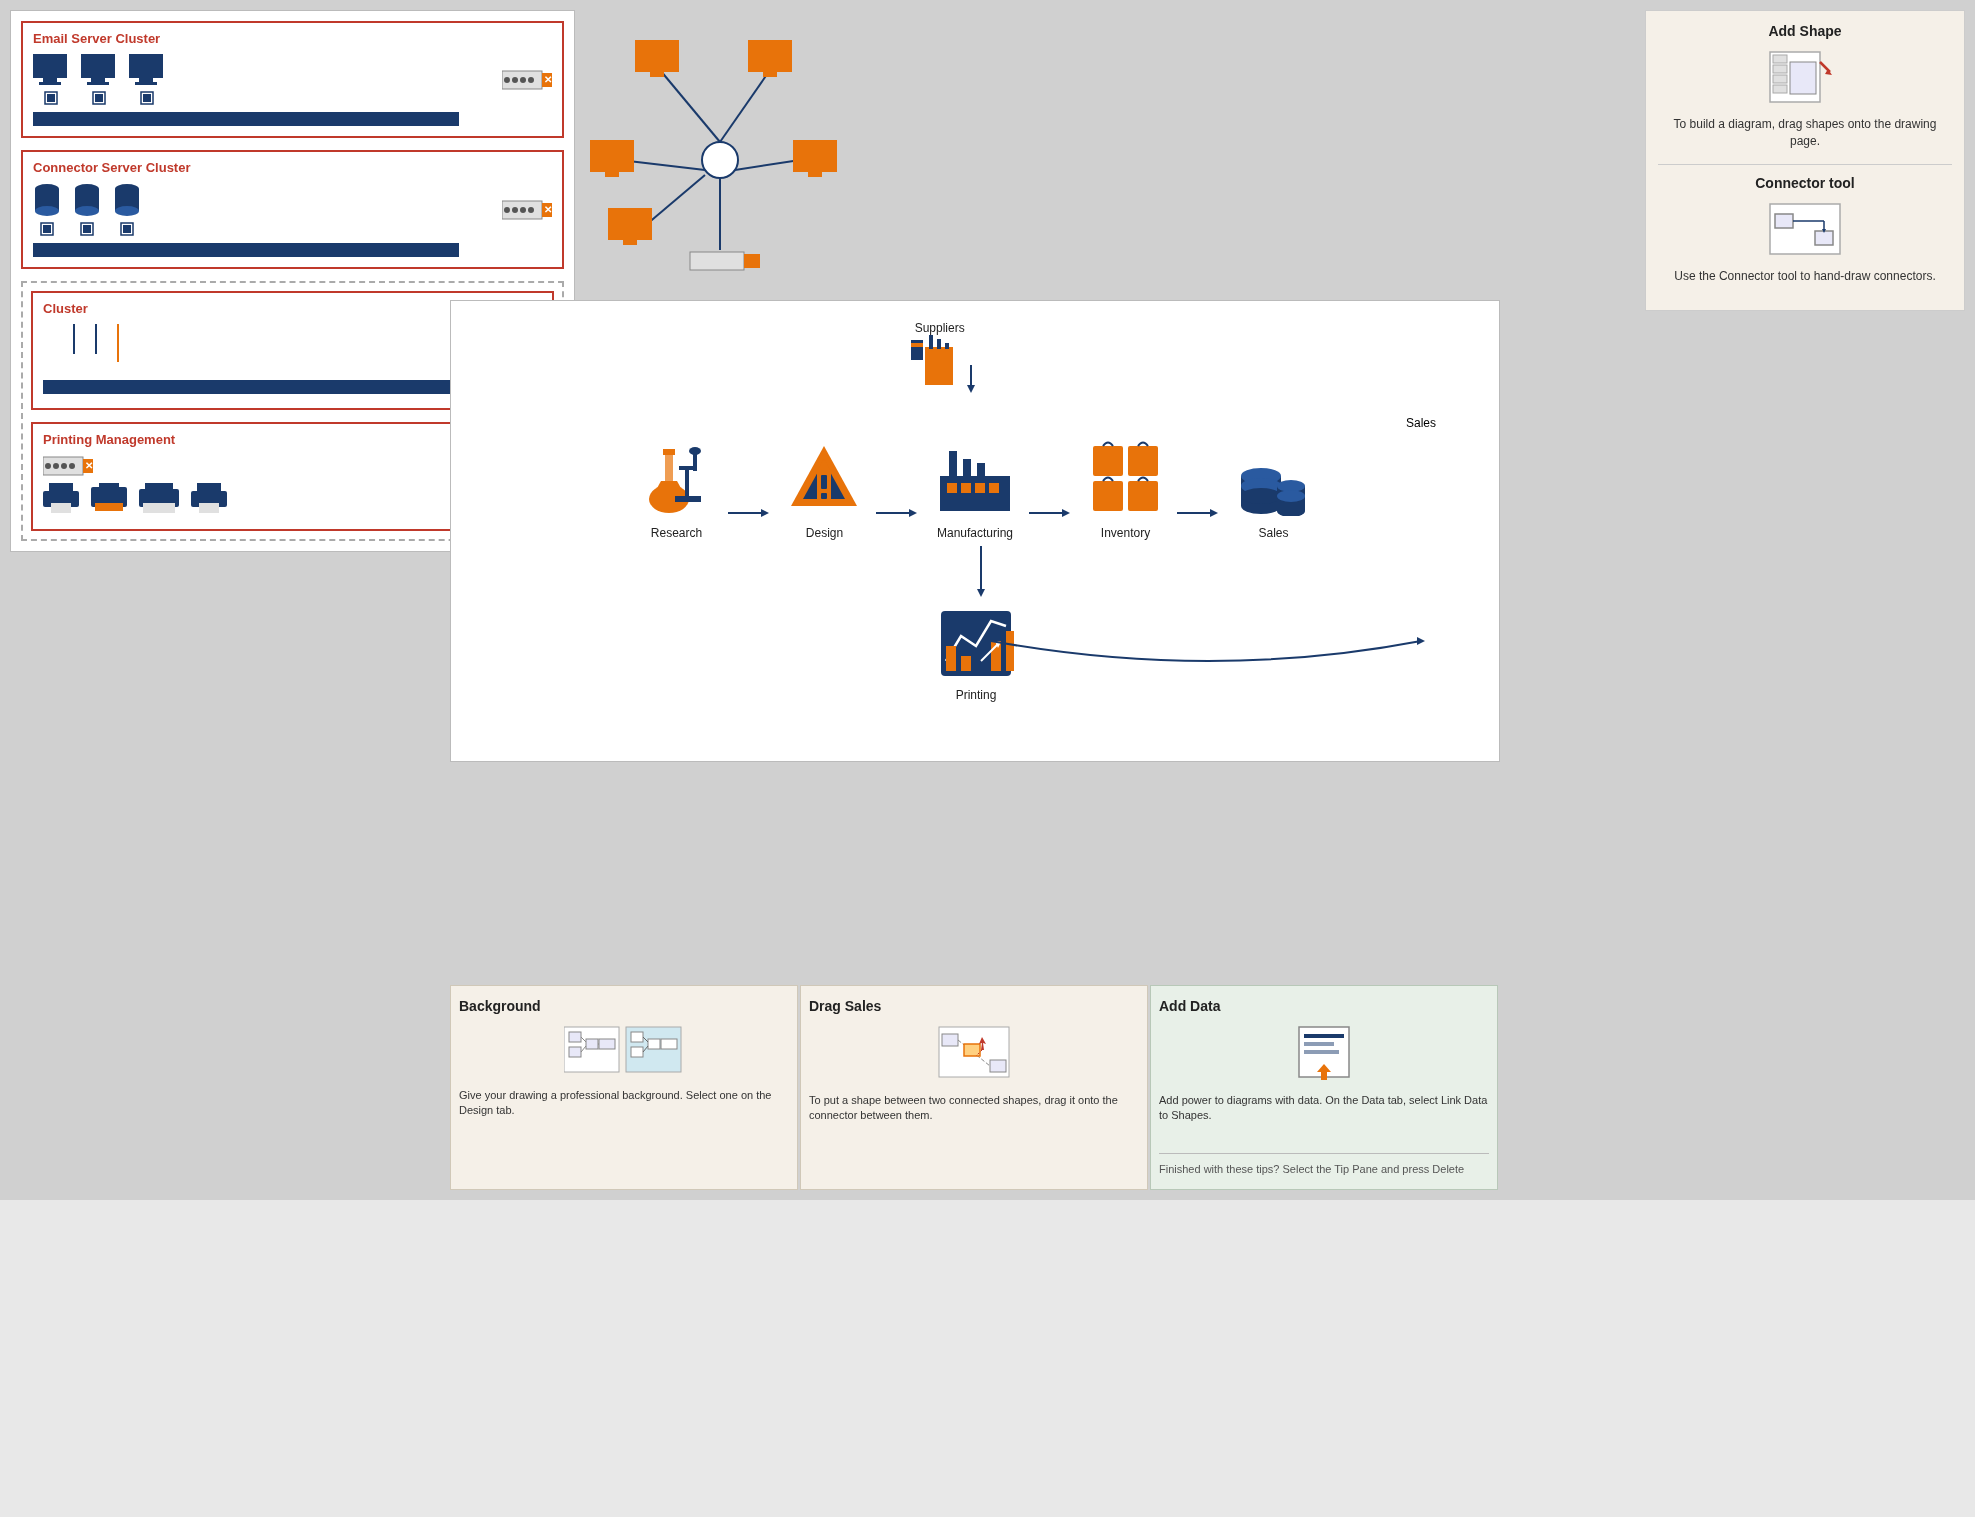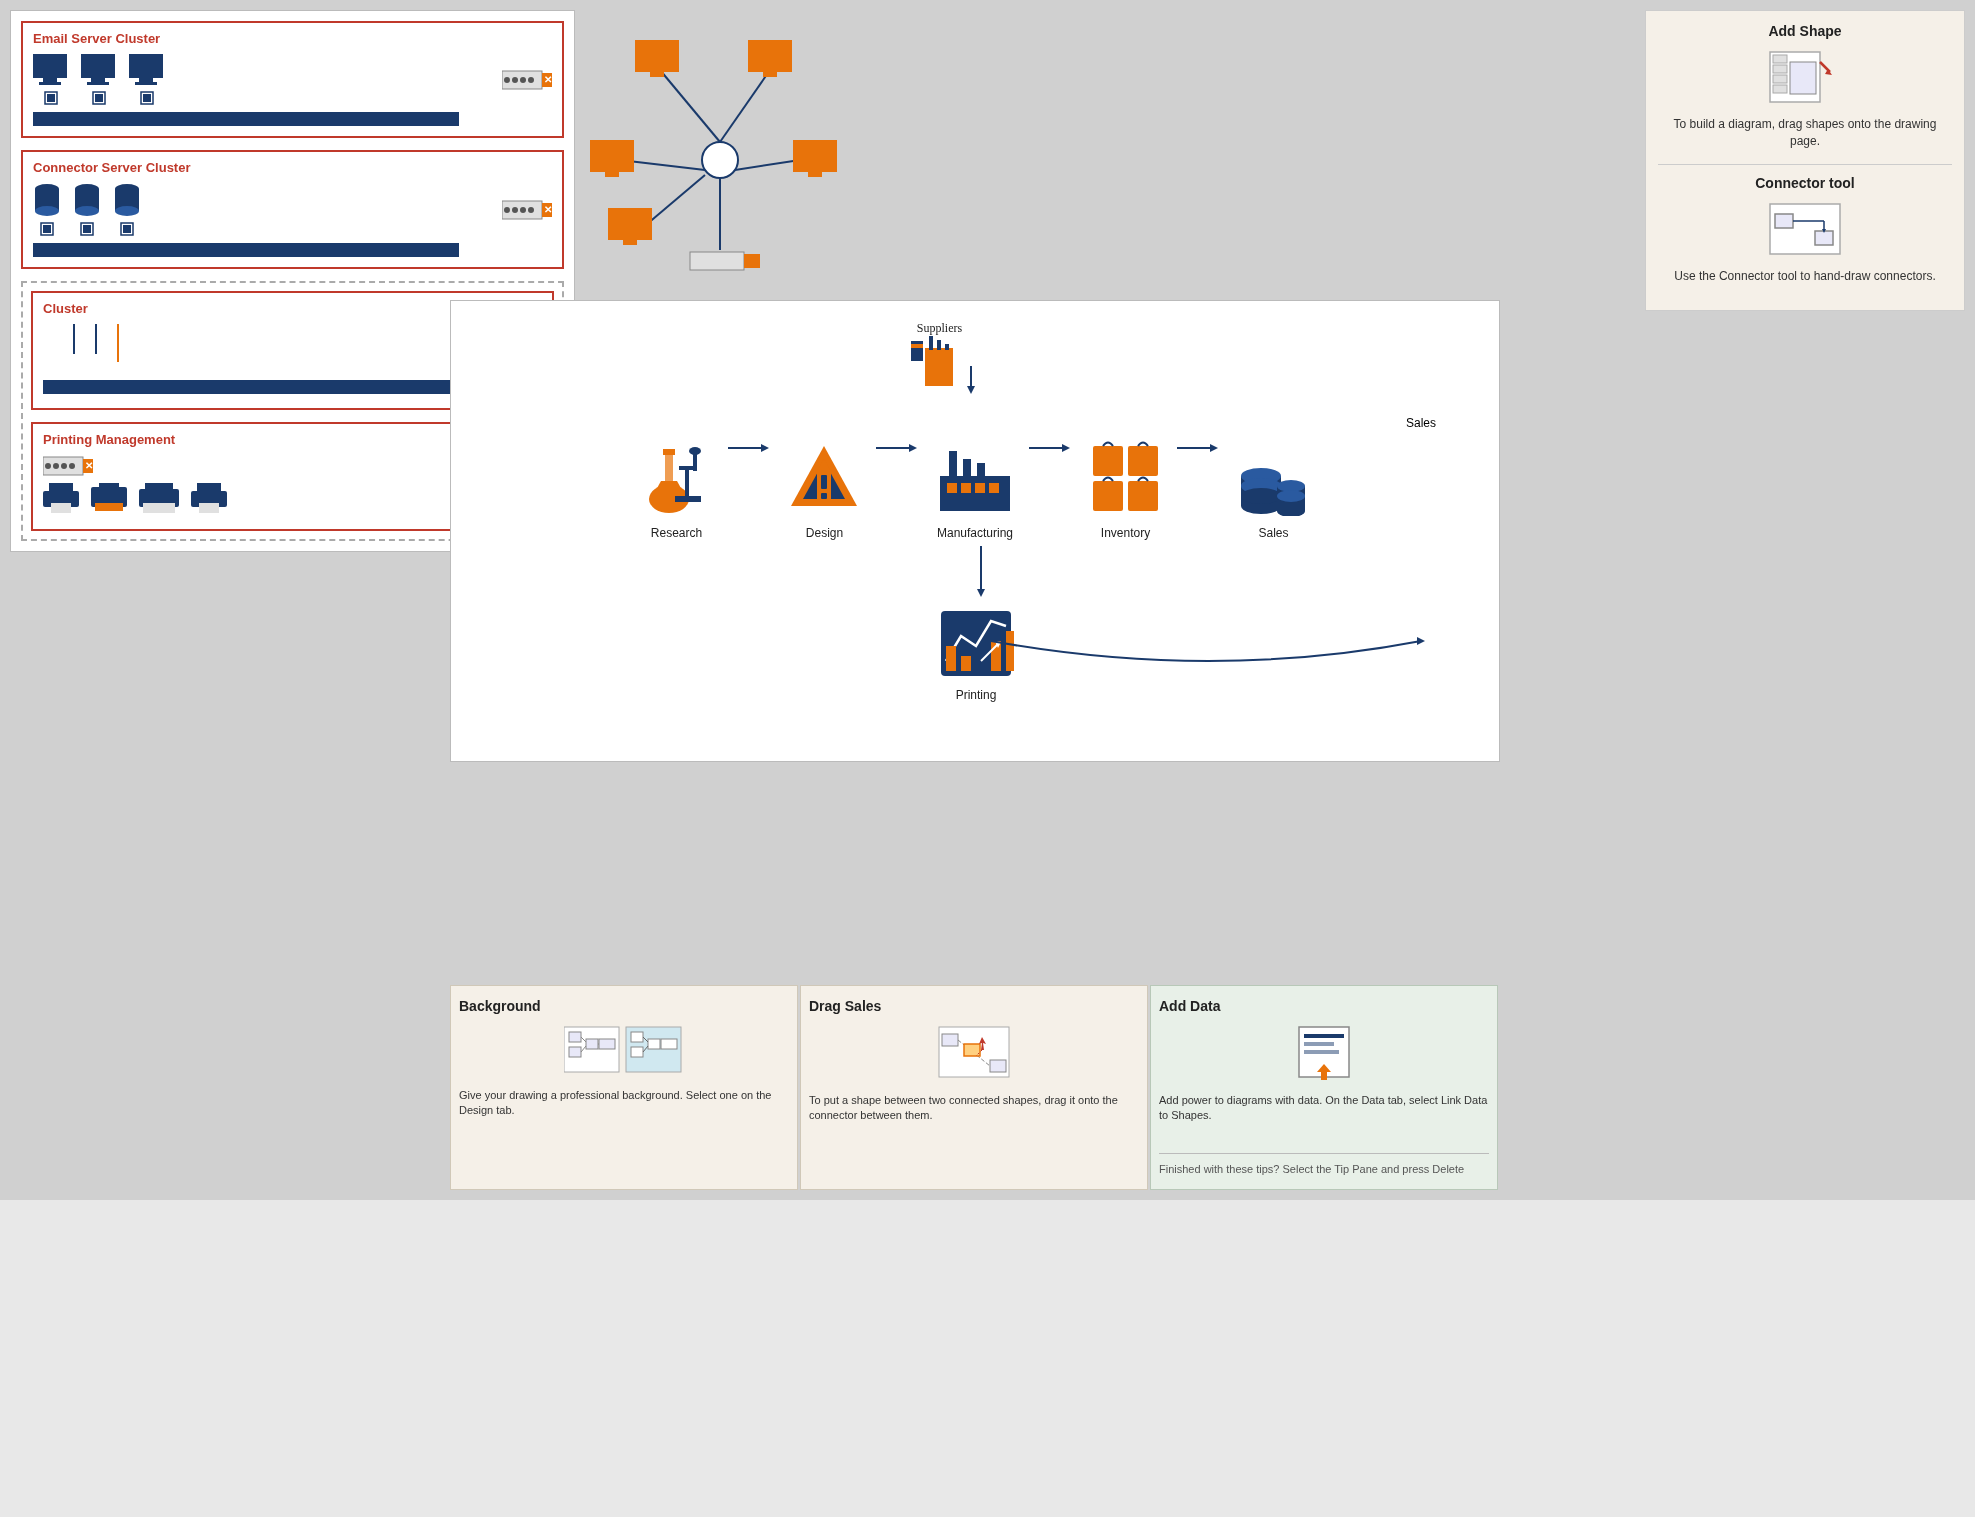--- a/index.html
+++ b/index.html
@@ -433,39 +433,39 @@
           <polygon points="57,30 61,30 59,34" fill="#1a3a6b"></polygon>
         </svg>
       </div>
       <div class="tip-text">Use the Connector tool to hand-draw connectors.</div>
     </div>
   </div>
 
   <div class="process-panel">
     <div class="process-inner">
 
-      <div style="position:absolute; top:0; left:430px; text-align:center;font-family:Liberation Serif, serif;">
+      <div style="position:absolute; top:0; left:430px; text-align:center;">
         <div style="font-size:12px; color:#222;">Suppliers</div>
         <svg width="60" height="60" viewBox="0 0 60 60">
 
           <rect x="10" y="5" width="12" height="20" fill="#1a3a6b"></rect>
           <rect x="10" y="8" width="12" height="4" fill="#e8730a"></rect>
           <rect x="24" y="12" width="28" height="38" fill="#e8730a"></rect>
           <rect x="28" y="0" width="4" height="14" fill="#1a3a6b"></rect>
           <rect x="36" y="4" width="4" height="10" fill="#1a3a6b"></rect>
           <rect x="44" y="8" width="4" height="6" fill="#1a3a6b"></rect>
         </svg>
         
         <svg width="14" height="30" viewBox="0 0 14 30">
           <line x1="7" y1="0" x2="7" y2="22" stroke="#1a3a6b" stroke-width="2"></line>
           <polygon points="3,20 11,20 7,28" fill="#1a3a6b"></polygon>
         </svg>
       </div>
 
-      <div style="position:absolute; top:120px; left:0; right:0; display:flex; align-items:flex-start; justify-content:center; gap:14px;">
+      <div style="position:absolute; top:120px; left:0; right:0; display:flex; align-items:flex-end; justify-content:center; gap:14px;">
 
         <div class="process-step">
           <svg width="75" height="75" viewBox="0 0 75 75">
 
             <ellipse cx="30" cy="58" rx="20" ry="14" fill="#e8730a"></ellipse>
             <polygon points="22,40 38,40 48,58 12,58" fill="#e8730a"></polygon>
             <rect x="26" y="10" width="8" height="30" fill="#e8730a" opacity="0.7"></rect>
             <rect x="24" y="8" width="12" height="6" fill="#e8730a"></rect>
 
             <rect x="40" y="25" width="18" height="4" fill="#1a3a6b"></rect>

